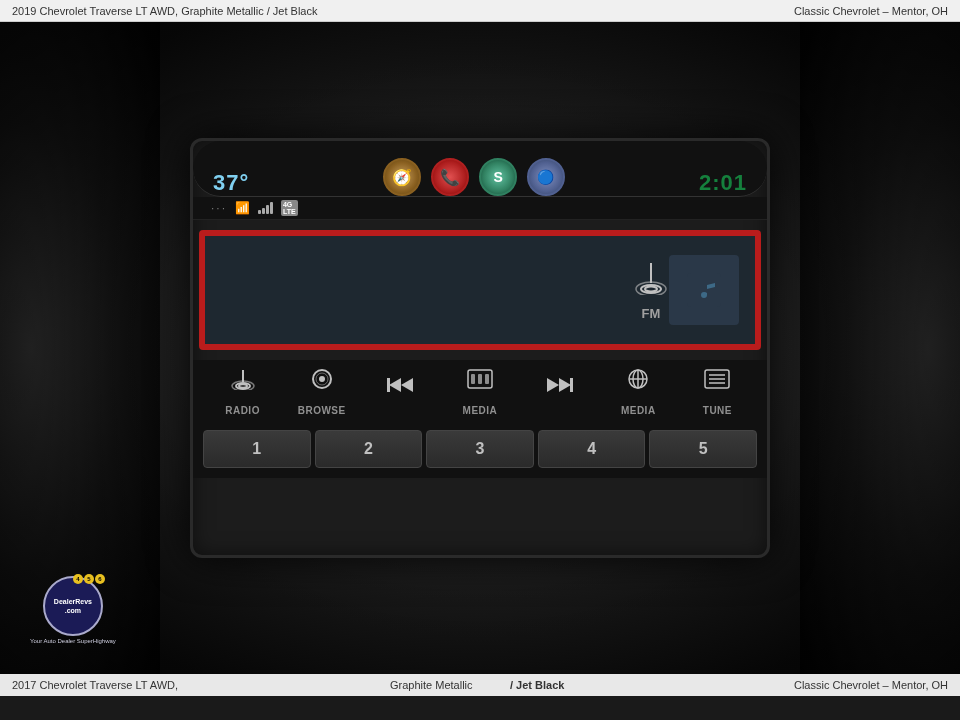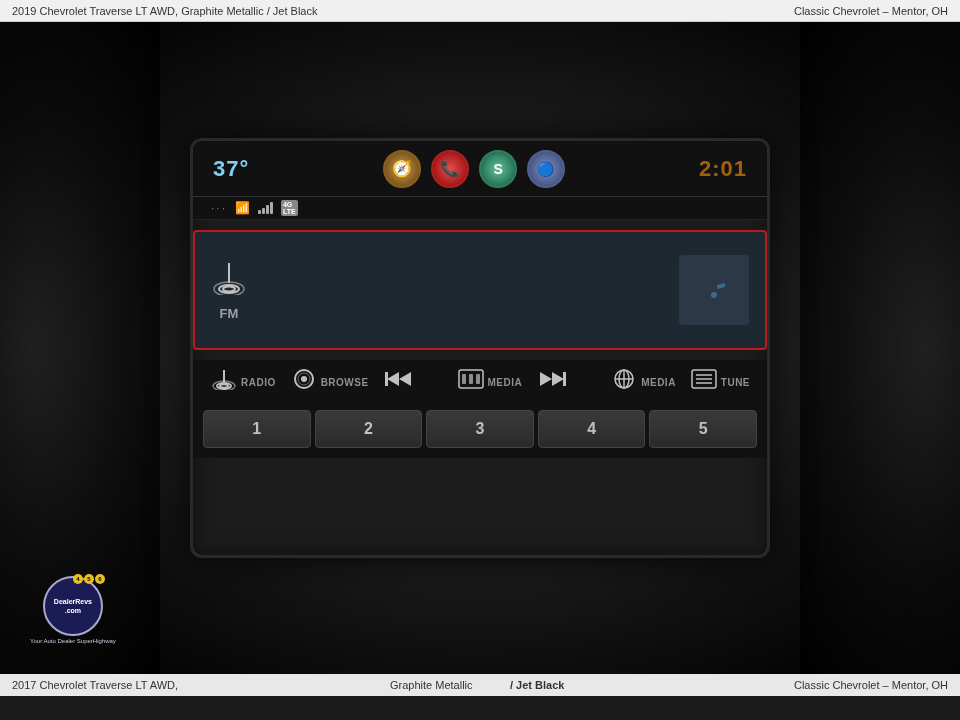--- a/index.html
+++ b/index.html
@@ -57,35 +57,36 @@
       display: flex;
       flex-direction: column;
       overflow: hidden;
     }
 
     
     .screen-top {
       background: #111;
       height: 56px;
       display: flex;
-      align-items: center;
+      align-items: flex-end;
       justify-content: space-between;
       padding: 0 20px;
       border-bottom: 1px solid #333;
+      border-radius: 28px;
     }
 
     .screen-temp {
       color: #80d0f0;
       font-size: 22px;
       font-weight: bold;
       letter-spacing: 1px;
     }
 
     .screen-time {
-      color: #a16207;
+      color: #15803d;
       font-size: 22px;
       font-weight: bold;
       letter-spacing: 1px;
     }
 
     .screen-buttons {
       display: flex;
       gap: 10px;
       align-items: center;
     }
@@ -118,27 +119,27 @@
       border-color: #308060;
     }
     .func-btn-camera {
       background: radial-gradient(circle, #8090c0 0%, #506090 60%, #304060 100%);
       border-color: #506090;
     }
 
     
     .radio-display {
       background: #1e2830;
-      border: 2px solid #b91c1c;
-      margin: 10px 0;
+      border: 6px solid #b91c1c;
+      margin: 10px 6px;
       border-radius: 4px;
       padding: 12px 16px;
       display: flex;
       align-items: center;
-      justify-content: space-between;
+      justify-content: flex-end;
       height: 120px;
     }
 
     .radio-left {
       display: flex;
       flex-direction: column;
       align-items: center;
       justify-content: center;
     }
 
@@ -177,23 +178,23 @@
     .screen-controls {
       display: flex;
       align-items: center;
       justify-content: space-around;
       padding: 8px 10px;
       background: #111;
     }
 
     .ctrl-btn {
       display: flex;
-      flex-direction: row;
-      align-items: center;
-      gap: 3px;
+      flex-direction: column;
+      align-items: center;
+      gap: 9px;
       cursor: pointer;
       min-width: 60px;
     }
 
     .ctrl-icon {
       color: #c0c0c0;
       font-size: 22px;
     }
 
     .ctrl-label {

